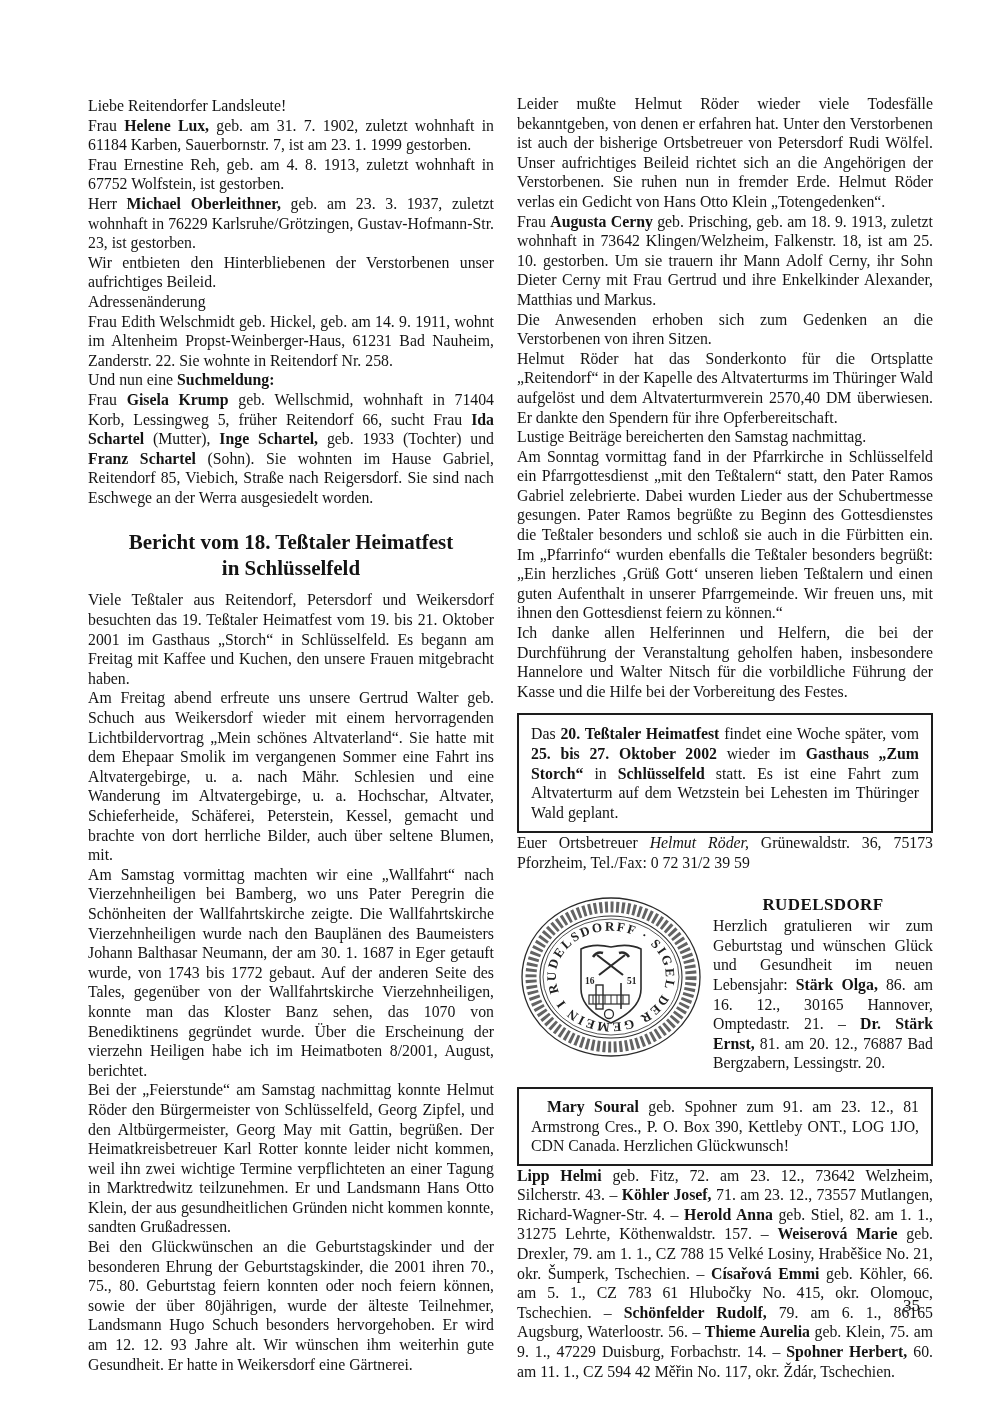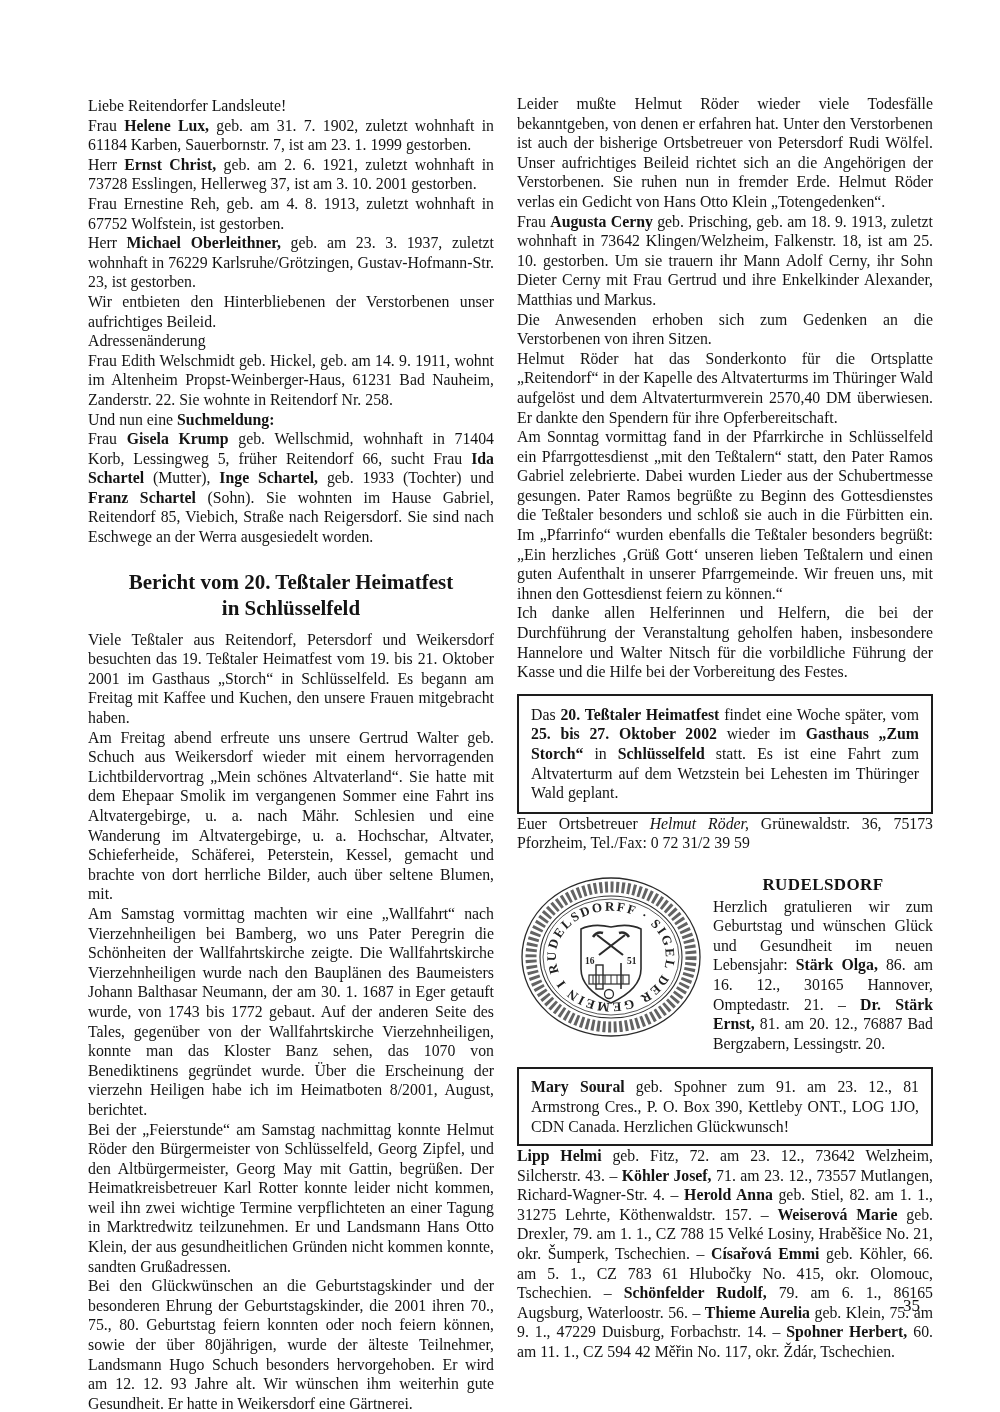--- a/index.html
+++ b/index.html
@@ -42,47 +42,47 @@
   .seal-year{font-family:"Liberation Serif",serif;font-size:9.5px;font-weight:bold;fill:#222;}
 </style>
 </head>
 <body>
 
 <div class="page">
 
   <div class="col col-left">
     <p class="para"><span>Liebe Reitendorfer Landsleute!</span></p>
     <p class="para"><span>Frau </span><span style="font-weight: bold;">Helene Lux,</span><span> geb. am 31. 7. 1902, zuletzt wohnhaft in 61184 Karben, Sauerbornstr. 7, ist am 23. 1. 1999 gestorben.</span></p>
-    <p class="para"><span>Herr </span><span style="font-weight: bold;">Ernst Christ,</span><span> geb. am 2. 6. 1921, zuletzt wohnhaft in 73728 Esslingen, Hellerweg 37, ist am 3. 10. 2001 gestorben.</span></p>
     <p class="para"><span>Frau </span><span style="font-weight: normal;">Ernestine Reh,</span><span> geb. am 4. 8. 1913, zuletzt wohnhaft in 67752 Wolfstein, ist gestorben.</span></p>
     <p class="para"><span>Herr </span><span style="font-weight: bold;">Michael Oberleithner,</span><span> geb. am 23. 3. 1937, zuletzt wohnhaft in 76229 Karlsruhe/Grötzingen, Gustav-Hofmann-Str. 23, ist gestorben.</span></p>
     <p class="para"><span>Wir entbieten den Hinterbliebenen der Verstorbenen unser aufrichtiges Beileid.</span></p>
 
     <p class="para subhead">Adressenänderung</p>
     <p class="para"><span>Frau Edith Welschmidt geb. Hickel, geb. am 14. 9. 1911, wohnt im Altenheim Propst-Weinberger-Haus, 61231 Bad Nauheim, Zanderstr. 22. Sie wohnte in Reitendorf Nr. 258.</span></p>
 
     <p class="para gap-lg"><span>Und nun eine </span><span style="font-weight: bold;">Suchmeldung:</span></p>
     <p class="para"><span>Frau </span><span style="font-weight: bold;">Gisela Krump</span><span> geb. Wellschmid, wohnhaft in 71404 Korb, Lessingweg 5, früher Reitendorf 66, sucht Frau </span><span style="font-weight: bold;">Ida Schartel</span><span> (Mutter), </span><span style="font-weight: bold;">Inge Schartel,</span><span> geb. 1933 (Tochter) und </span><span style="font-weight: bold;">Franz Schartel</span><span> (Sohn). Sie wohnten im Hause Gabriel, Reitendorf 85, Viebich, Straße nach Reigersdorf. Sie sind nach Eschwege an der Werra ausgesiedelt worden.</span></p>
 
     <div class="report-title">
-      <div>Bericht vom 20. Teßtaler Heimatfest</div>
+      <div>Bericht vom 18. Teßtaler Heimatfest</div>
       <div>in Schlüsselfeld</div>
     </div>
     <p class="para"><span>Viele Teßtaler aus Reitendorf, Petersdorf und Weikersdorf besuchten das 19. Teßtaler Heimatfest vom 19. bis 21. Oktober 2001 im Gasthaus „Storch“ in Schlüsselfeld. Es begann am Freitag mit Kaffee und Kuchen, den unsere Frauen mitgebracht haben.</span></p>
     <p class="para"><span>Am Freitag abend erfreute uns unsere Gertrud Walter geb. Schuch aus Weikersdorf wieder mit einem hervorragenden Lichtbildervortrag „Mein schönes Altvaterland“. Sie hatte mit dem Ehepaar Smolik im vergangenen Sommer eine Fahrt ins Altvatergebirge, u. a. nach Mähr. Schlesien und eine Wanderung im Altvatergebirge, u. a. Hochschar, Altvater, Schieferheide, Schäferei, Peterstein, Kessel, gemacht und brachte von dort herrliche Bilder, auch über seltene Blumen, mit.</span></p>
     <p class="para"><span>Am Samstag vormittag machten wir eine „Wallfahrt“ nach Vierzehnheiligen bei Bamberg, wo uns Pater Peregrin die Schönheiten der Wallfahrtskirche zeigte. Die Wallfahrtskirche Vierzehnheiligen wurde nach den Bauplänen des Baumeisters Johann Balthasar Neumann, der am 30. 1. 1687 in Eger getauft wurde, von 1743 bis 1772 gebaut. Auf der anderen Seite des Tales, gegenüber von der Wallfahrtskirche Vierzehnheiligen, konnte man das Kloster Banz sehen, das 1070 von Benediktinens gegründet wurde. Über die Erscheinung der vierzehn Heiligen habe ich im Heimatboten 8/2001, August, berichtet.</span></p>
     <p class="para"><span>Bei der „Feierstunde“ am Samstag nachmittag konnte Helmut Röder den Bürgermeister von Schlüsselfeld, Georg Zipfel, und den Altbürgermeister, Georg May mit Gattin, begrüßen. Der Heimatkreisbetreuer Karl Rotter konnte leider nicht kommen, weil ihn zwei wichtige Termine verpflichteten an einer Tagung in Marktredwitz teilzunehmen. Er und Landsmann Hans Otto Klein, der aus gesundheitlichen Gründen nicht kommen konnte, sandten Grußadressen.</span></p>
     <p class="para"><span>Bei den Glückwünschen an die Geburtstagskinder und der besonderen Ehrung der Geburtstagskinder, die 2001 ihren 70., 75., 80. Geburtstag feiern konnten oder noch feiern können, sowie der über 80jährigen, wurde der älteste Teilnehmer, Landsmann Hugo Schuch besonders hervorgehoben. Er wird am 12. 12. 93 Jahre alt. Wir wünschen ihm weiterhin gute Gesundheit. Er hatte in Weikersdorf eine Gärtnerei.</span></p>
   </div>
 
   <div class="col col-right">
     <p class="para"><span>Leider mußte Helmut Röder wieder viele Todesfälle bekanntgeben, von denen er erfahren hat. Unter den Verstorbenen ist auch der bisherige Ortsbetreuer von Petersdorf Rudi Wölfel. Unser aufrichtiges Beileid richtet sich an die Angehörigen der Verstorbenen. Sie ruhen nun in fremder Erde. Helmut Röder verlas ein Gedicht von Hans Otto Klein „Totengedenken“.</span></p>
     <p class="para gap"><span>Frau </span><span style="font-weight: bold;">Augusta Cerny</span><span> geb. Prisching, geb. am 18. 9. 1913, zuletzt wohnhaft in 73642 Klingen/Welzheim, Falkenstr. 18, ist am 25. 10. gestorben. Um sie trauern ihr Mann Adolf Cerny, ihr Sohn Dieter Cerny mit Frau Gertrud und ihre Enkelkinder Alexander, Matthias und Markus.</span></p>
     <p class="para gap"><span>Die Anwesenden erhoben sich zum Gedenken an die Verstorbenen von ihren Sitzen.</span></p>
     <p class="para gap"><span>Helmut Röder hat das Sonderkonto für die Ortsplatte „Reitendorf“ in der Kapelle des Altvaterturms im Thüringer Wald aufgelöst und dem Altvaterturmverein 2570,40 DM überwiesen. Er dankte den Spendern für ihre Opferbereitschaft.</span></p>
+    <p class="para"><span>Lustige Beiträge bereicherten den Samstag nachmittag.</span></p>
     <p class="para gap"><span>Am Sonntag vormittag fand in der Pfarrkirche in Schlüsselfeld ein Pfarrgottesdienst „mit den Teßtalern“ statt, den Pater Ramos Gabriel zelebrierte. Dabei wurden Lieder aus der Schubertmesse gesungen. Pater Ramos begrüßte zu Beginn des Gottesdienstes die Teßtaler besonders und schloß sie auch in die Fürbitten ein. Im „Pfarrinfo“ wurden ebenfalls die Teßtaler besonders begrüßt: „Ein herzliches ‚Grüß Gott‘ unseren lieben Teßtalern und einen guten Aufenthalt in unserer Pfarrgemeinde. Wir freuen uns, mit ihnen den Gottesdienst feiern zu können.“</span></p>
     <p class="para"><span>Ich danke allen Helferinnen und Helfern, die bei der Durchführung der Veranstaltung geholfen haben, insbesondere Hannelore und Walter Nitsch für die vorbildliche Führung der Kasse und die Hilfe bei der Vorbereitung des Festes.</span></p>
 
     <div class="announce-box">
       <p class="para"><span>Das </span><span style="font-weight: bold;">20. Teßtaler Heimatfest</span><span> findet eine Woche später, vom </span><span style="font-weight: bold;">25. bis 27. Oktober 2002</span><span> wieder im </span><span style="font-weight: bold;">Gasthaus „Zum Storch“</span><span> in </span><span style="font-weight: bold;">Schlüsselfeld</span><span> statt. Es ist eine Fahrt zum Altvaterturm auf dem Wetzstein bei Lehesten im Thüringer Wald geplant.</span></p>
     </div>
 
     <p class="para contact"><span>Euer Ortsbetreuer </span><span style="font-style: italic;">Helmut Röder,</span><span> Grünewaldstr. 36, 75173 Pforzheim, Tel./Fax: 0 72 31/2 39 59</span></p>
 
     <div class="rudelsdorf-row">
@@ -121,20 +121,20 @@
           </g>
         </svg>
       </div>
       <div class="rudelsdorf-text">
         <p class="rudelsdorf-heading">RUDELSDORF</p>
         <p class="para"><span>Herzlich gratulieren wir zum Geburtstag und wünschen Glück und Gesundheit im neuen Lebensjahr: </span><span style="font-weight: bold;">Stärk Olga,</span><span> 86. am 16. 12., 30165 Hannover, Omptedastr. 21. – </span><span style="font-weight: bold;">Dr. Stärk Ernst,</span><span> 81. am 20. 12., 76887 Bad Bergzabern, Lessingstr. 20.</span></p>
       </div>
     </div>
 
     <div class="mary-box">
-      <p class="para"><span style="font-weight: bold;">Mary Soural</span><span> geb. Spohner zum 91. am 23. 12., 81 Armstrong Cres., P. O. Box 390, Kettleby ONT., LOG 1JO, CDN Canada. Herzlichen Glückwunsch!</span></p>
+      <p class="para"><span style="font-weight: bold; margin-left: 16px;">Mary Soural</span><span> geb. Spohner zum 91. am 23. 12., 81 Armstrong Cres., P. O. Box 390, Kettleby ONT., LOG 1JO, CDN Canada. Herzlichen Glückwunsch!</span></p>
     </div>
 
     <p class="para birthdays"><span style="font-weight: bold;">Lipp Helmi</span><span> geb. Fitz, 72. am 23. 12., 73642 Welzheim, Silcherstr. 43. – </span><span style="font-weight: bold;">Köhler Josef,</span><span> 71. am 23. 12., 73557 Mutlangen, Richard-Wagner-Str. 4. – </span><span style="font-weight: bold;">Herold Anna</span><span> geb. Stiel, 82. am 1. 1., 31275 Lehrte, Köthenwaldstr. 157. – </span><span style="font-weight: bold;">Weiserová Marie</span><span> geb. Drexler, 79. am 1. 1., CZ 788 15 Velké Losiny, Hraběšice No. 21, okr. Šumperk, Tschechien. – </span><span style="font-weight: bold;">Císařová Emmi</span><span> geb. Köhler, 66. am 5. 1., CZ 783 61 Hlubočky No. 415, okr. Olomouc, Tschechien. – </span><span style="font-weight: bold;">Schönfelder Rudolf,</span><span> 79. am 6. 1., 86165 Augsburg, Waterloostr. 56. – </span><span style="font-weight: bold;">Thieme Aurelia</span><span> geb. Klein, 75. am 9. 1., 47229 Duisburg, Forbachstr. 14. – </span><span style="font-weight: bold;">Spohner Herbert,</span><span> 60. am 11. 1., CZ 594 42 Měřin No. 117, okr. Ždár, Tschechien.</span></p>
   </div>
 
   <div class="page-number">35</div>
 </div>
 
 </body></html>

